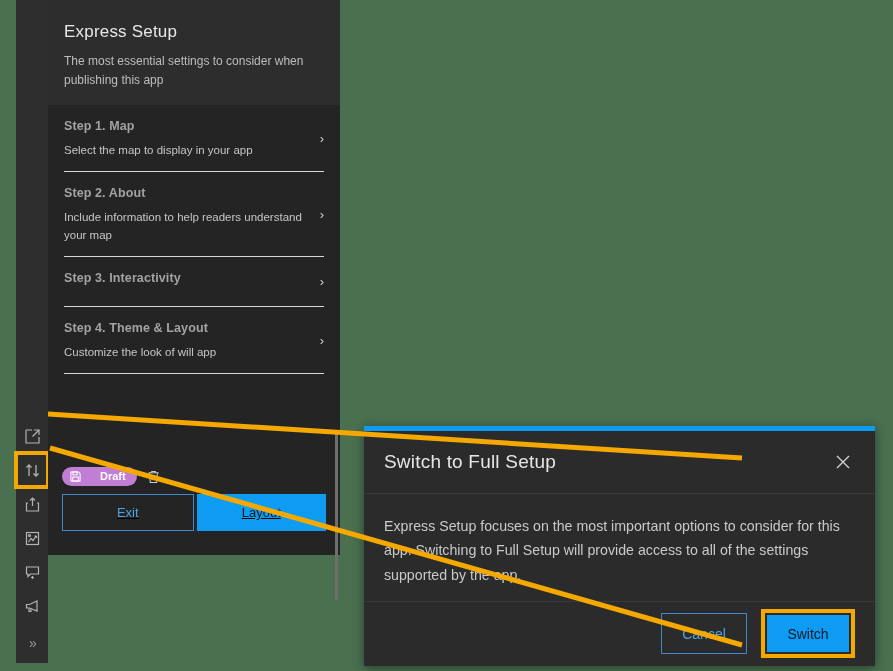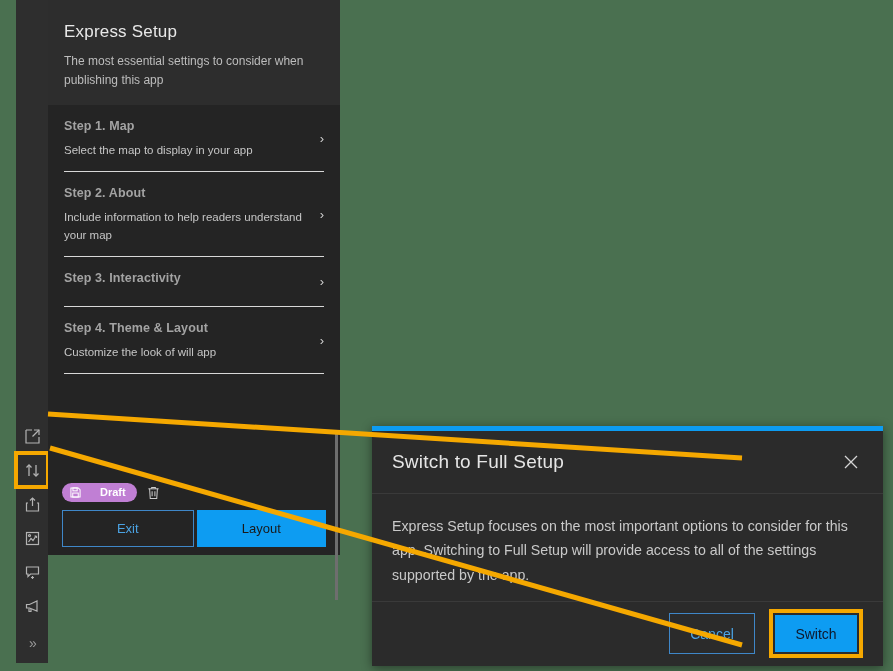--- a/index.html
+++ b/index.html
@@ -96,21 +96,22 @@
     display: inline-flex; align-items: center; gap: 19px;
     cursor: pointer;
   }
   .trash-btn {
     color: #cccccc; cursor: pointer;
     display: flex; align-items: center;
   }
   .panel-actions {
     display: flex; gap: 3px;
     padding: 0 14px 0 14px;
-    margin-bottom: 8px;
+    margin-bottom: 24px;
+    text-decoration: underline;
   }
   .btn {
     flex: 1 1 0; height: 37px;
     display: flex; align-items: center; justify-content: center;
     font-size: 13px; cursor: pointer;
   }
   .btn-exit {
     background: #242424; color: #4ba3e3;
     border: 1px solid #3f87c8;
   }
@@ -118,21 +119,21 @@
     background: #0d9cf2; color: #1a1a1a; font-weight: normal;
   }
   .panel-scroll {
     position: absolute; right: 2px; top: 430px;
     width: 3px; height: 170px;
     background: #6e6e6e;
   }
 
   
   .dialog {
-    position: absolute; left: 372px; top: 426px;
+    position: absolute; left: 364px; top: 426px;
     width: 511px; height: 240px;
     background: #2b2b2b;
     box-shadow: 0 2px 10px rgba(0,0,0,.45);
   }
   .dialog-accent { height: 5px; background: #0d9cf2; }
   .dialog-header {
     height: 63px;
     display: flex; align-items: center;
     padding: 0 18px 0 20px;
     border-bottom: 1px solid #3a3a3a;

